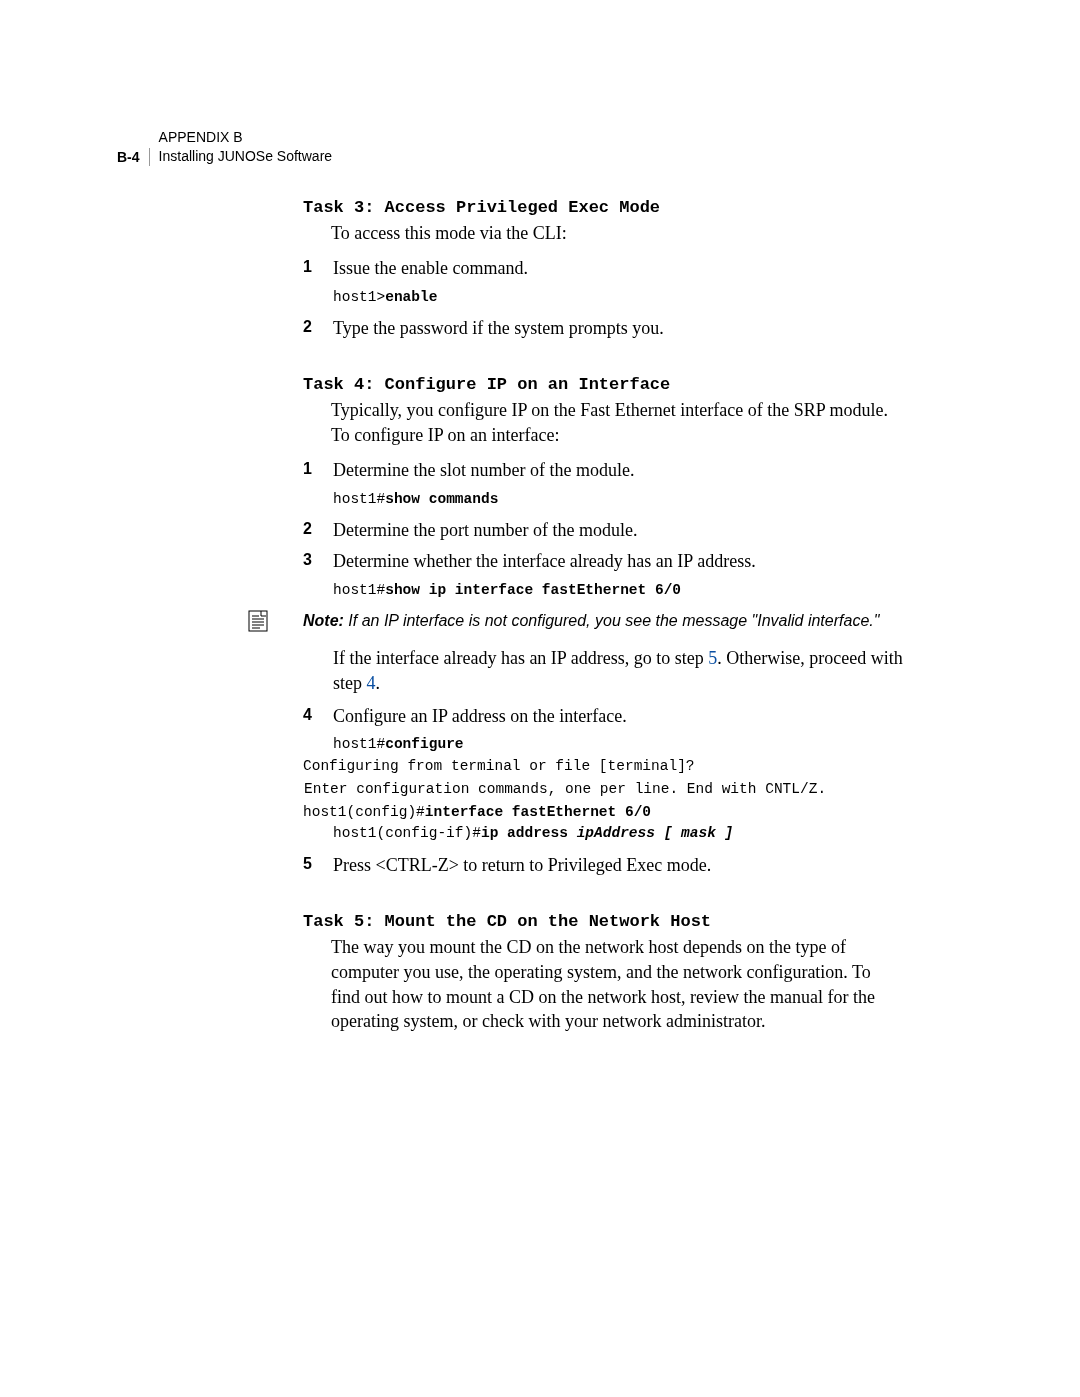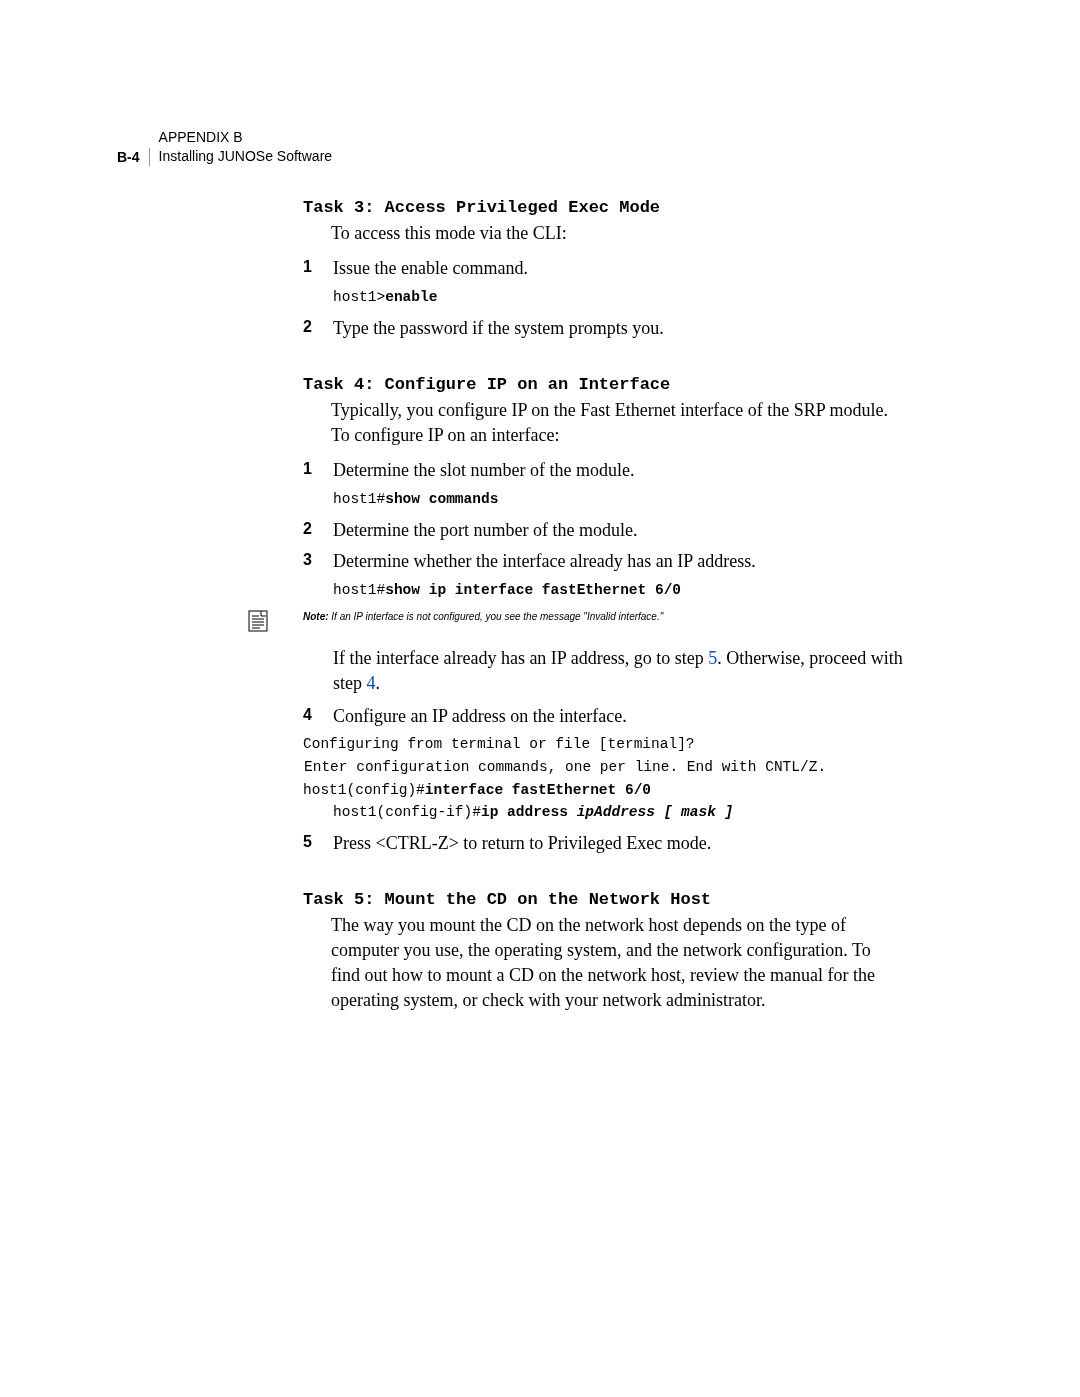--- a/index.html
+++ b/index.html
@@ -85,21 +85,21 @@
     margin-bottom: 14px;
   }
   .note-icon {
     width: 55px;
     flex-shrink: 0;
     padding-top: 0;
   }
   .note-icon svg { display: block; }
   .note-text {
     font-family: Arial, Helvetica, sans-serif;
-    font-size: 10px;
+    font-size: 16px;
     font-style: italic;
     line-height: 1.35;
   }
   .note-text b { font-weight: bold; font-style: italic; }
   .xref { color: #0a4fa2; }
 </style>
 </head>
 <body>
 
 <div class="header">
@@ -165,20 +165,21 @@
 
   <div class="step">
     <div class="step-num"></div>
     <div class="step-body"><span>If the interface already has an IP address, go to step </span><span class="xref">5</span><span>. Otherwise, proceed with step </span><span class="xref">4</span><span>.</span></div>
   </div>
 
   <div class="step" style="margin-top:8px">
     <div class="step-num">4</div>
     <div class="step-body">Configure an IP address on the interface.</div>
   </div>
+  <div class="code-line" style="margin-bottom:0"><span>host1#</span><b>configure</b></div>
   <div class="code-line" style="margin:0">Configuring from terminal or file [terminal]?</div>
   <div class="code-line" style="margin:1px">Enter configuration commands, one per line. End with CNTL/Z.</div>
   <div class="code-line" style="margin:0"><span>host1(config)#</span><b>interface fastEthernet 6/0</b></div>
   <div class="code-line" style="margin-top:0"><span>host1(config-if)#</span><b>ip address </b><i>ipAddress [ mask ]</i></div>
 
   <div class="step">
     <div class="step-num">5</div>
     <div class="step-body">Press &lt;CTRL-Z&gt; to return to Privileged Exec mode.</div>
   </div>
 

